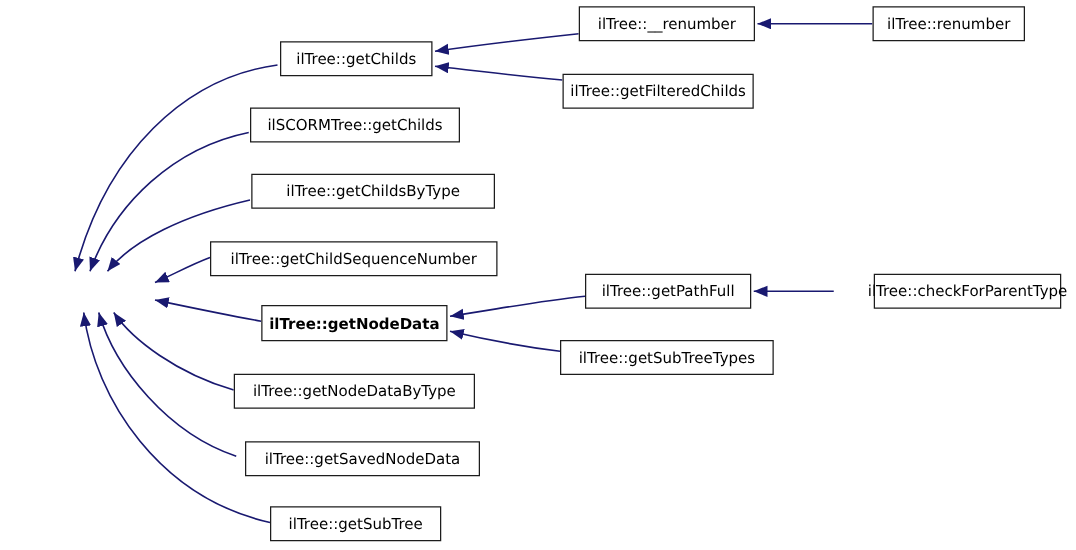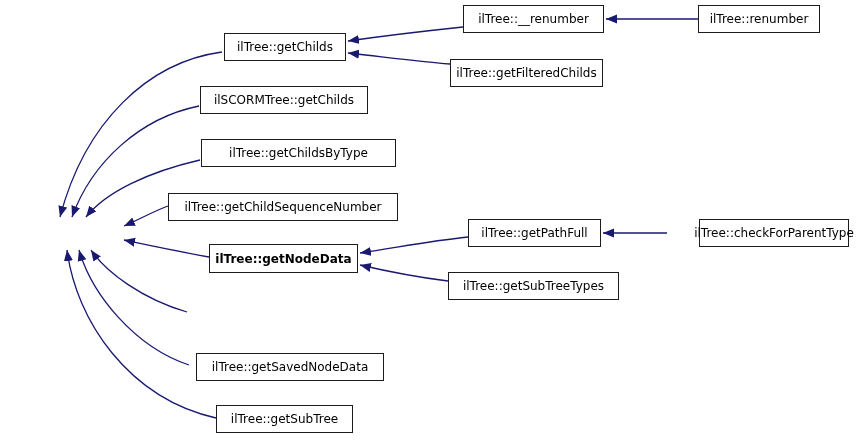--- a/index.html
+++ b/index.html
@@ -80,20 +80,21 @@
         <path d="M448,281 C415,277 390,272 360,265" class="edge" marker-end="url(#arrowhead)"></path>
         <path d="M667,233 L603,233" class="edge" marker-end="url(#arrowhead)"></path>
       </g>
   </svg>
   <div id="nodes-layer">
       <div class="node" style="left: 224px; top: 33px; width: 122px; height: 28px;">ilTree::getChilds</div>
       <div class="node" style="left: 200px; top: 86px; width: 168px; height: 28px;">ilSCORMTree::getChilds</div>
       <div class="node" style="left: 201px; top: 139px; width: 195px; height: 28px;">ilTree::getChildsByType</div>
       <div class="node" style="left: 168px; top: 193px; width: 230px; height: 28px; text-align: center;">ilTree::getChildSequenceNumber</div>
       <div class="node" style="left: 209px; top: 244px; width: 149px; height: 29px; font-weight: bold;">ilTree::getNodeData</div>
+      <div class="node" style="left: 187px; top: 299px; width: 193px; height: 28px;">ilTree::getNodeDataByType</div>
       <div class="node" style="left: 196px; top: 353px; width: 188px; height: 28px;">ilTree::getSavedNodeData</div>
       <div class="node" style="left: 216px; top: 405px; width: 137px; height: 28px; text-align: center;">ilTree::getSubTree</div>
       <div class="node" style="left: 463px; top: 5px; width: 141px; height: 28px;">ilTree::__renumber</div>
       <div class="node" style="left: 450px; top: 59px; width: 153px; height: 28px;">ilTree::getFilteredChilds</div>
       <div class="node" style="left: 698px; top: 5px; width: 122px; height: 28px;">ilTree::renumber</div>
       <div class="node" style="left: 468px; top: 219px; width: 133px; height: 28px;">ilTree::getPathFull</div>
       <div class="node" style="left: 448px; top: 272px; width: 171px; height: 28px;">ilTree::getSubTreeTypes</div>
       <div class="node" style="left: 667px; top: 219px; width: 150px; height: 28px; margin-left: 32px;">ilTree::checkForParentType</div>
     </div>
 </div>

